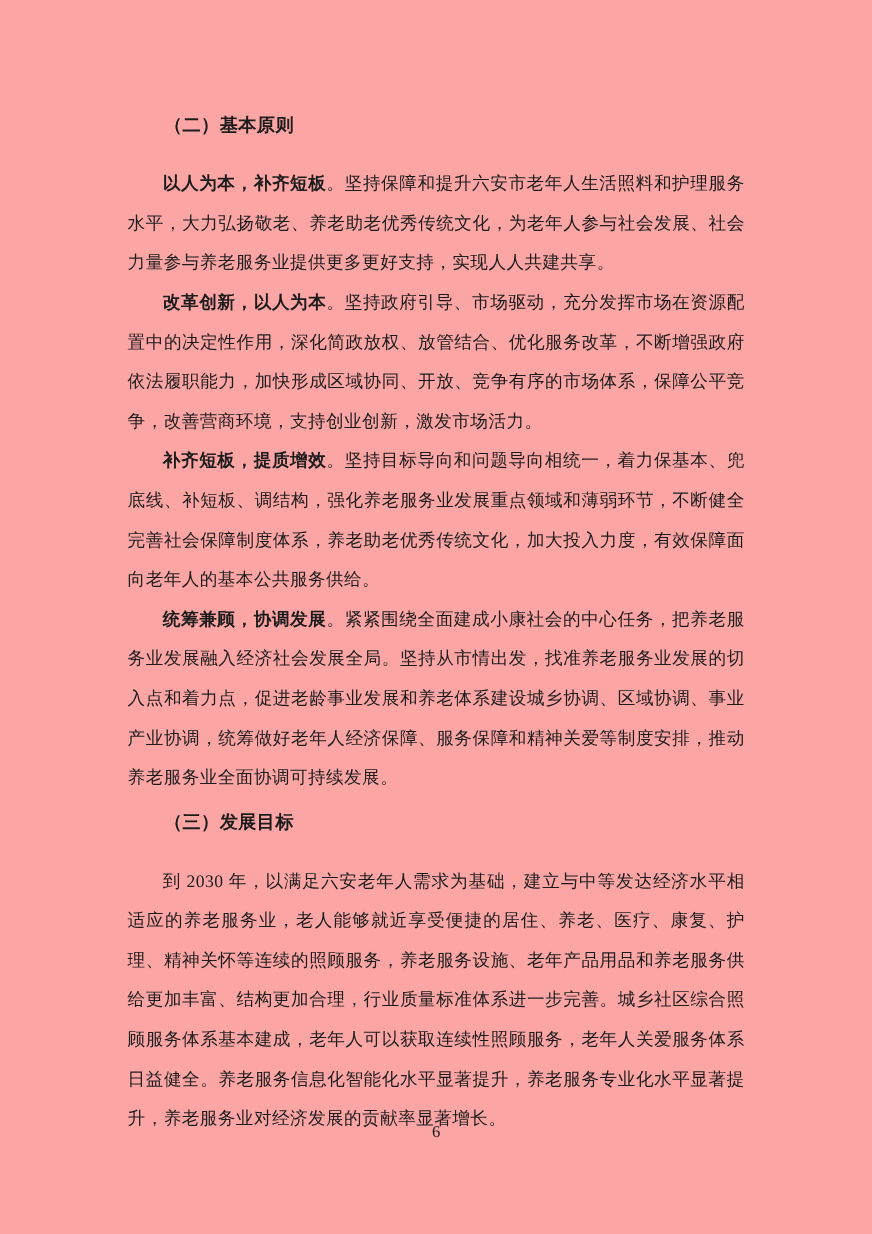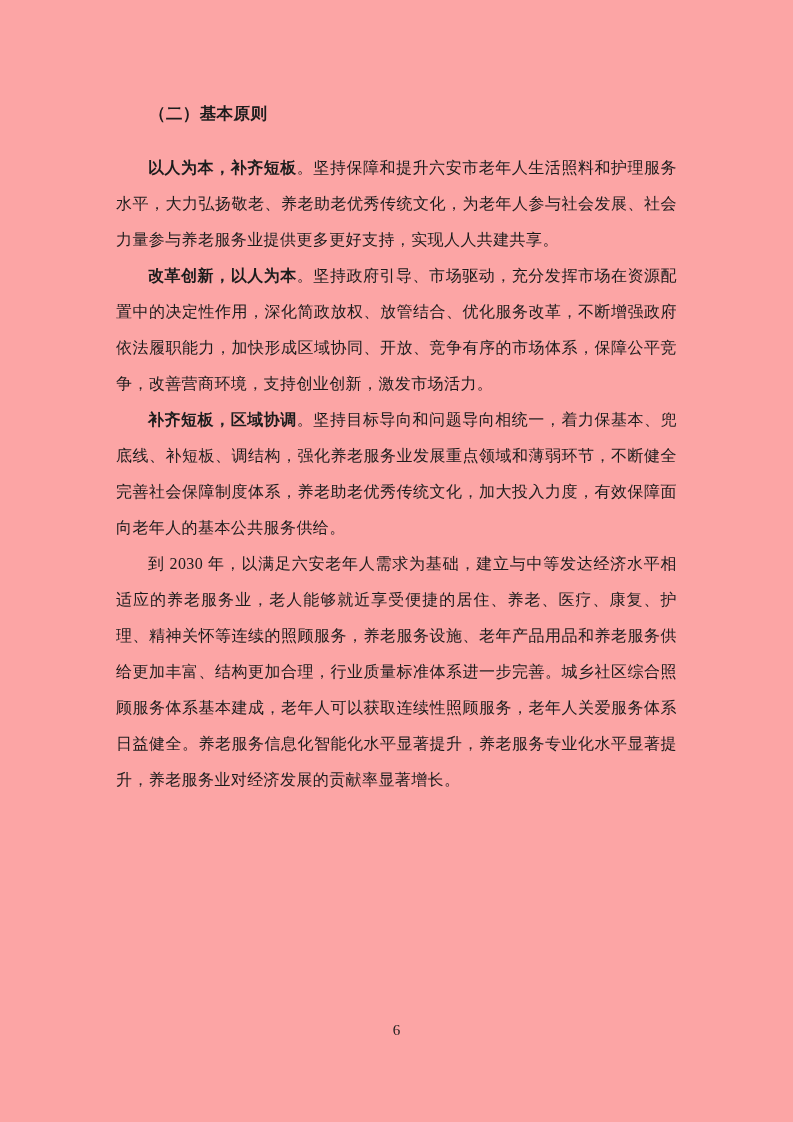--- a/index.html
+++ b/index.html
@@ -58,22 +58,24 @@
 
 <div class="page">
   <div class="content">
 
     <h2 class="heading">（二）基本原则</h2>
 
     <p class="para"><span class="lead">以人为本，补齐短板</span><span>。坚持保障和提升六安市老年人生活照料和护理服务水平，大力弘扬敬老、养老助老优秀传统文化，为老年人参与社会发展、社会力量参与养老服务业提供更多更好支持，实现人人共建共享。</span></p>
 
     <p class="para"><span class="lead">改革创新，以人为本</span><span>。坚持政府引导、市场驱动，充分发挥市场在资源配置中的决定性作用，深化简政放权、放管结合、优化服务改革，不断增强政府依法履职能力，加快形成区域协同、开放、竞争有序的市场体系，保障公平竞争，改善营商环境，支持创业创新，激发市场活力。</span></p>
 
-    <p class="para"><span class="lead">补齐短板，区域协调</span><span>。坚持目标导向和问题导向相统一，着力保基本、兜底线、补短板、调结构，强化养老服务业发展重点领域和薄弱环节，不断健全完善社会保障制度体系，养老助老优秀传统文化，加大投入力度，有效保障面向老年人的基本公共服务供给。</span></p>
+    <p class="para"><span class="lead">补齐短板，提质增效</span><span>。坚持目标导向和问题导向相统一，着力保基本、兜底线、补短板、调结构，强化养老服务业发展重点领域和薄弱环节，不断健全完善社会保障制度体系，养老助老优秀传统文化，加大投入力度，有效保障面向老年人的基本公共服务供给。</span></p>
 
+    <p class="para"><span class="lead">统筹兼顾，协调发展</span><span>。紧紧围绕全面建成小康社会的中心任务，把养老服务业发展融入经济社会发展全局。坚持从市情出发，找准养老服务业发展的切入点和着力点，促进老龄事业发展和养老体系建设城乡协调、区域协调、事业产业协调，统筹做好老年人经济保障、服务保障和精神关爱等制度安排，推动养老服务业全面协调可持续发展。</span></p>
 
+    <h2 class="heading second">（三）发展目标</h2>
 
     <p class="para">到 2030 年，以满足六安老年人需求为基础，建立与中等发达经济水平相适应的养老服务业，老人能够就近享受便捷的居住、养老、医疗、康复、护理、精神关怀等连续的照顾服务，养老服务设施、老年产品用品和养老服务供给更加丰富、结构更加合理，行业质量标准体系进一步完善。城乡社区综合照顾服务体系基本建成，老年人可以获取连续性照顾服务，老年人关爱服务体系日益健全。养老服务信息化智能化水平显著提升，养老服务专业化水平显著提升，养老服务业对经济发展的贡献率显著增长。</p>
 
   </div>
 
   <div class="page-number">6</div>
 </div>
 
 </body></html>

